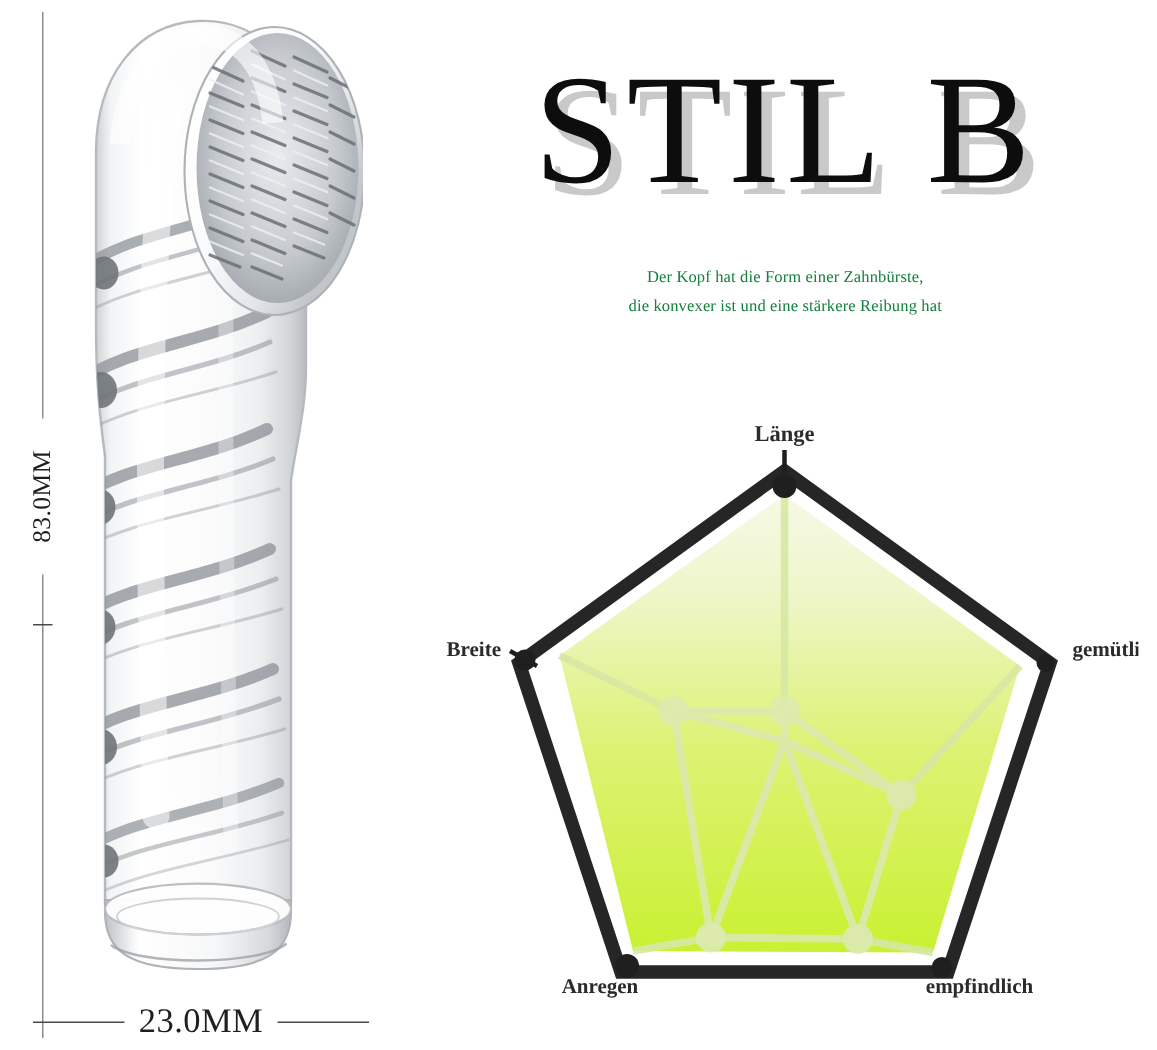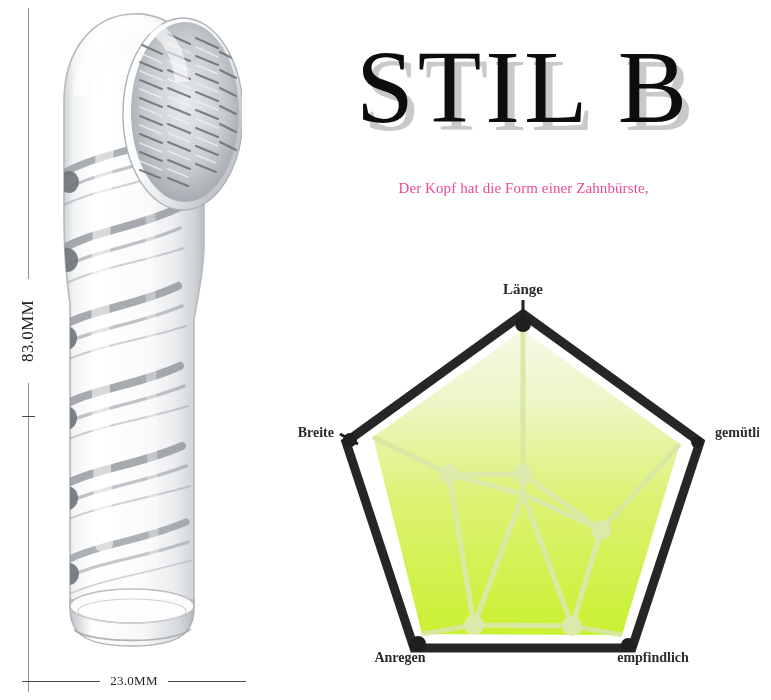--- a/index.html
+++ b/index.html
@@ -68,21 +68,21 @@
     display: flex;
     align-items: center;
     justify-content: center;
   }
   #width-measure .hline {
     height: 1px;
     background: #4a4a4a;
     flex: 1 1 auto;
   }
   #width-measure .hlabel {
-    font-size: 13px;
+    font-size: 23px;
     letter-spacing: 0.3px;
     padding: 0 10px;
     white-space: nowrap;
     color: #1f1f1f;
   }
 
   
   #product-image {
     position: absolute;
     left: 28px; top: 4px;
@@ -115,23 +115,23 @@
   }
 
   #subtitle-block {
     position: absolute;
     left: 0; top: 176px;
     width: 471px;
     text-align: center;
   }
   #subtitle-block .sub-line {
     font-family: "Liberation Serif", "DejaVu Serif", serif;
-    font-size: 15px;
+    font-size: 11px;
     line-height: 1.72;
-    color: #ec4899;
+    color: #15803d;
     letter-spacing: 0.1px;
     white-space: nowrap;
   }
 
   
   #radar-chart {
     position: absolute;
     left: 0; top: 272px;
     width: 471px; height: 412px; font-weight: bold;
   }
@@ -272,20 +272,21 @@
 </div>
 
 <div id="content-panel">
 
   <div id="title-block">
     <h1 id="style-title">STIL B</h1>
   </div>
 
   <div id="subtitle-block">
     <div class="sub-line">Der Kopf hat die Form einer Zahnbürste,</div>
+    <div class="sub-line">die konvexer ist und eine stärkere Reibung hat</div>
   </div>
 
   <div id="radar-chart">
     <svg id="radar-svg" width="471" height="412" viewBox="0 0 471 412" xmlns="http://www.w3.org/2000/svg">
       <defs>
         <linearGradient id="radarFill" x1="0" y1="0" x2="0" y2="1">
           <stop offset="0%" stop-color="#f6f9e6"></stop>
           <stop offset="22%" stop-color="#eef6c9"></stop>
           <stop offset="55%" stop-color="#ddf274"></stop>
           <stop offset="100%" stop-color="#c9f132"></stop>

